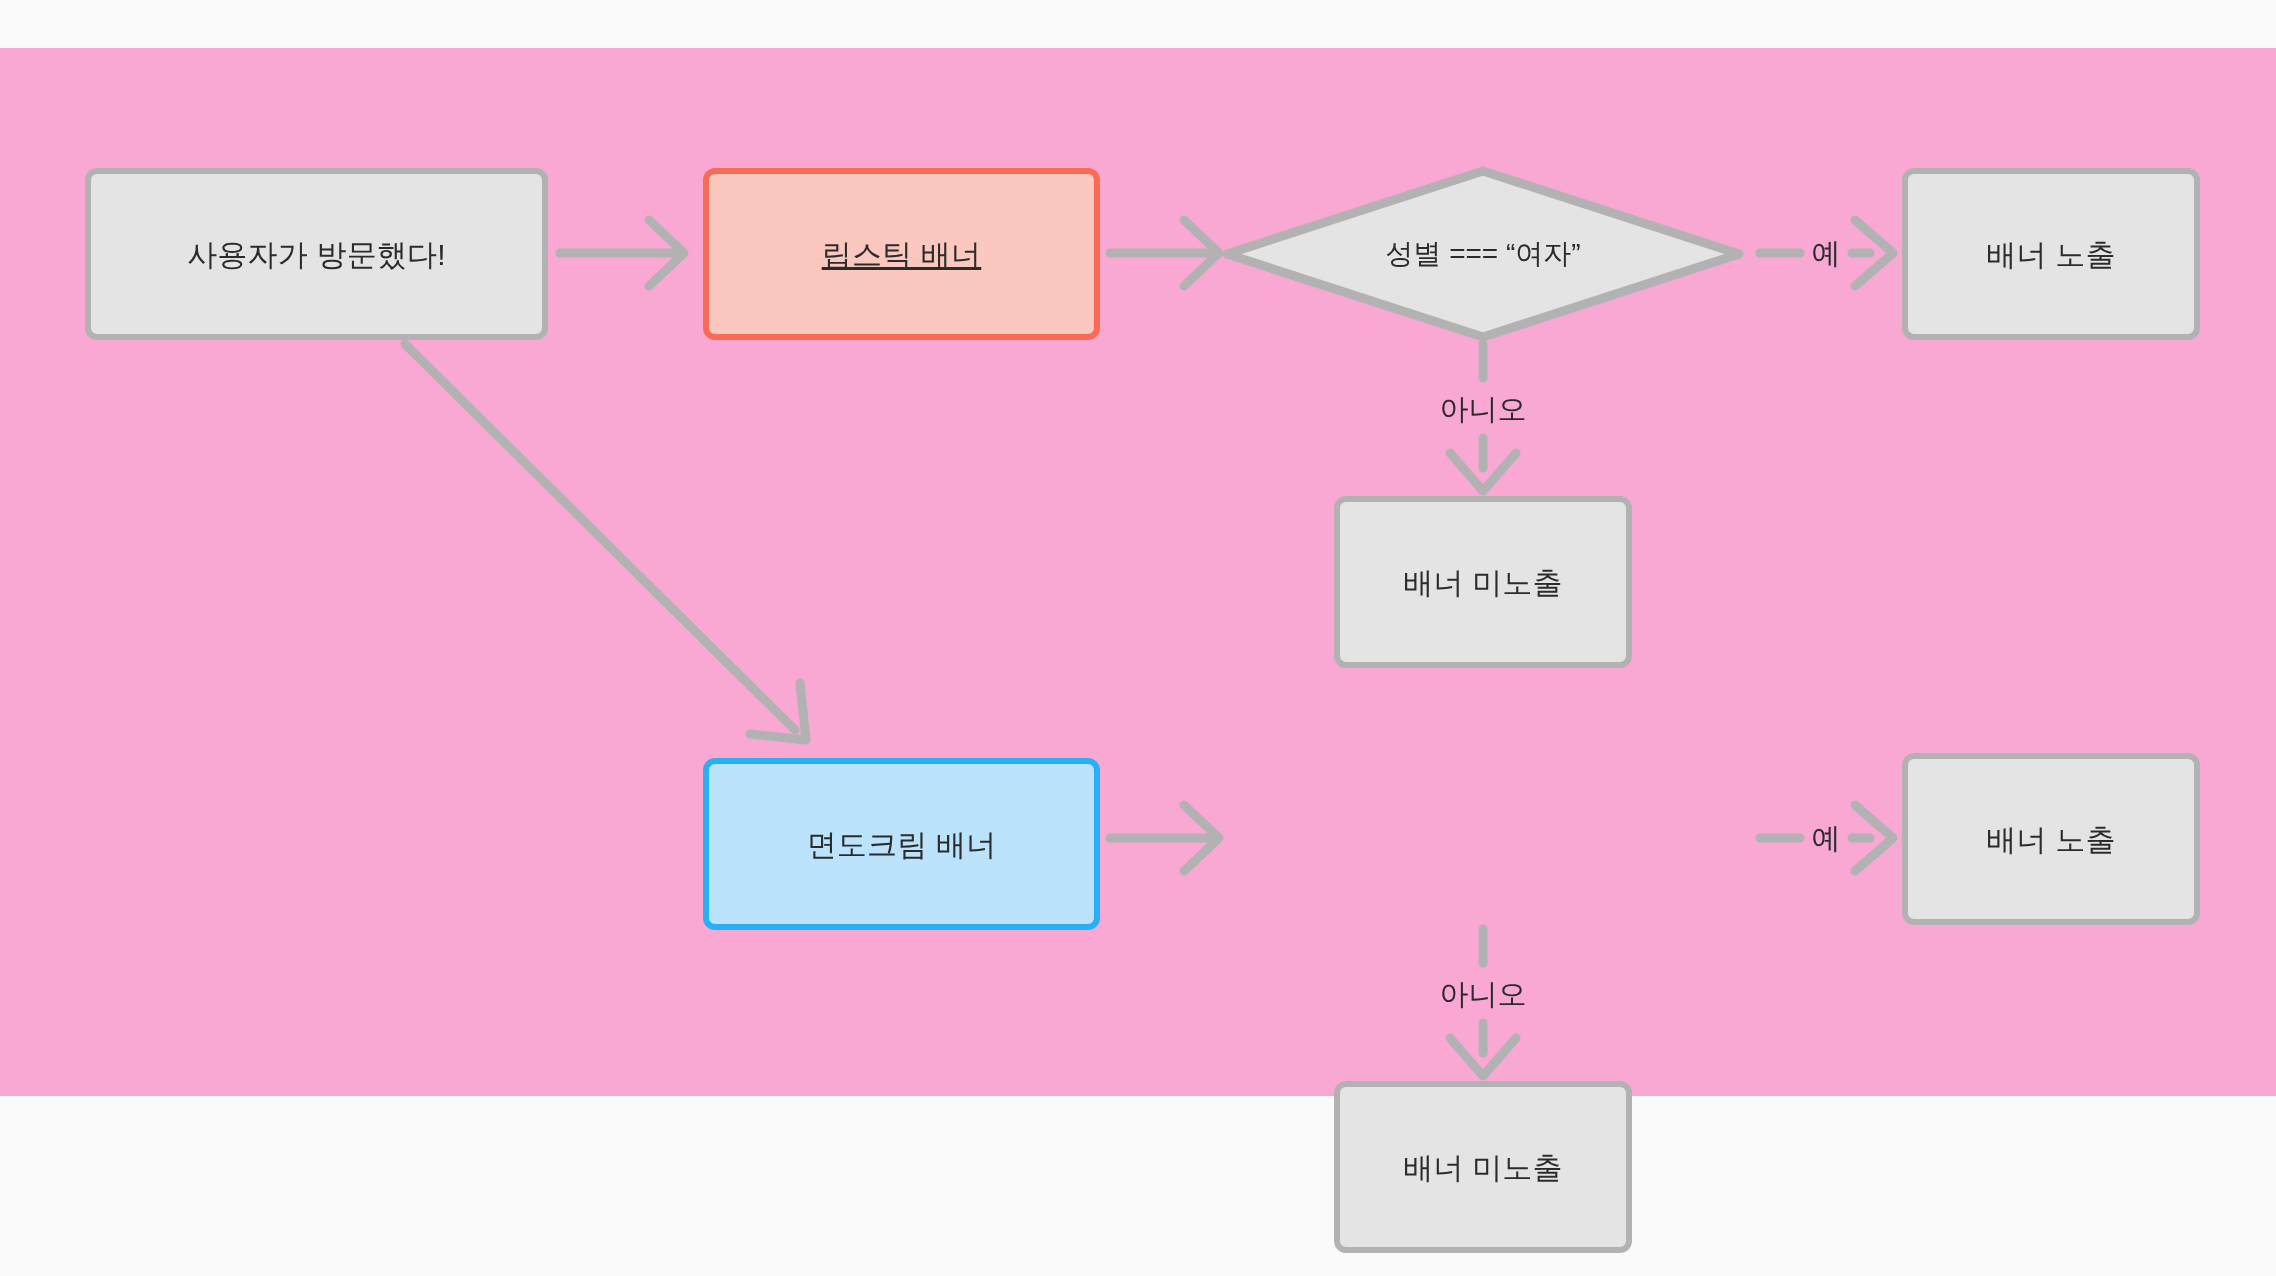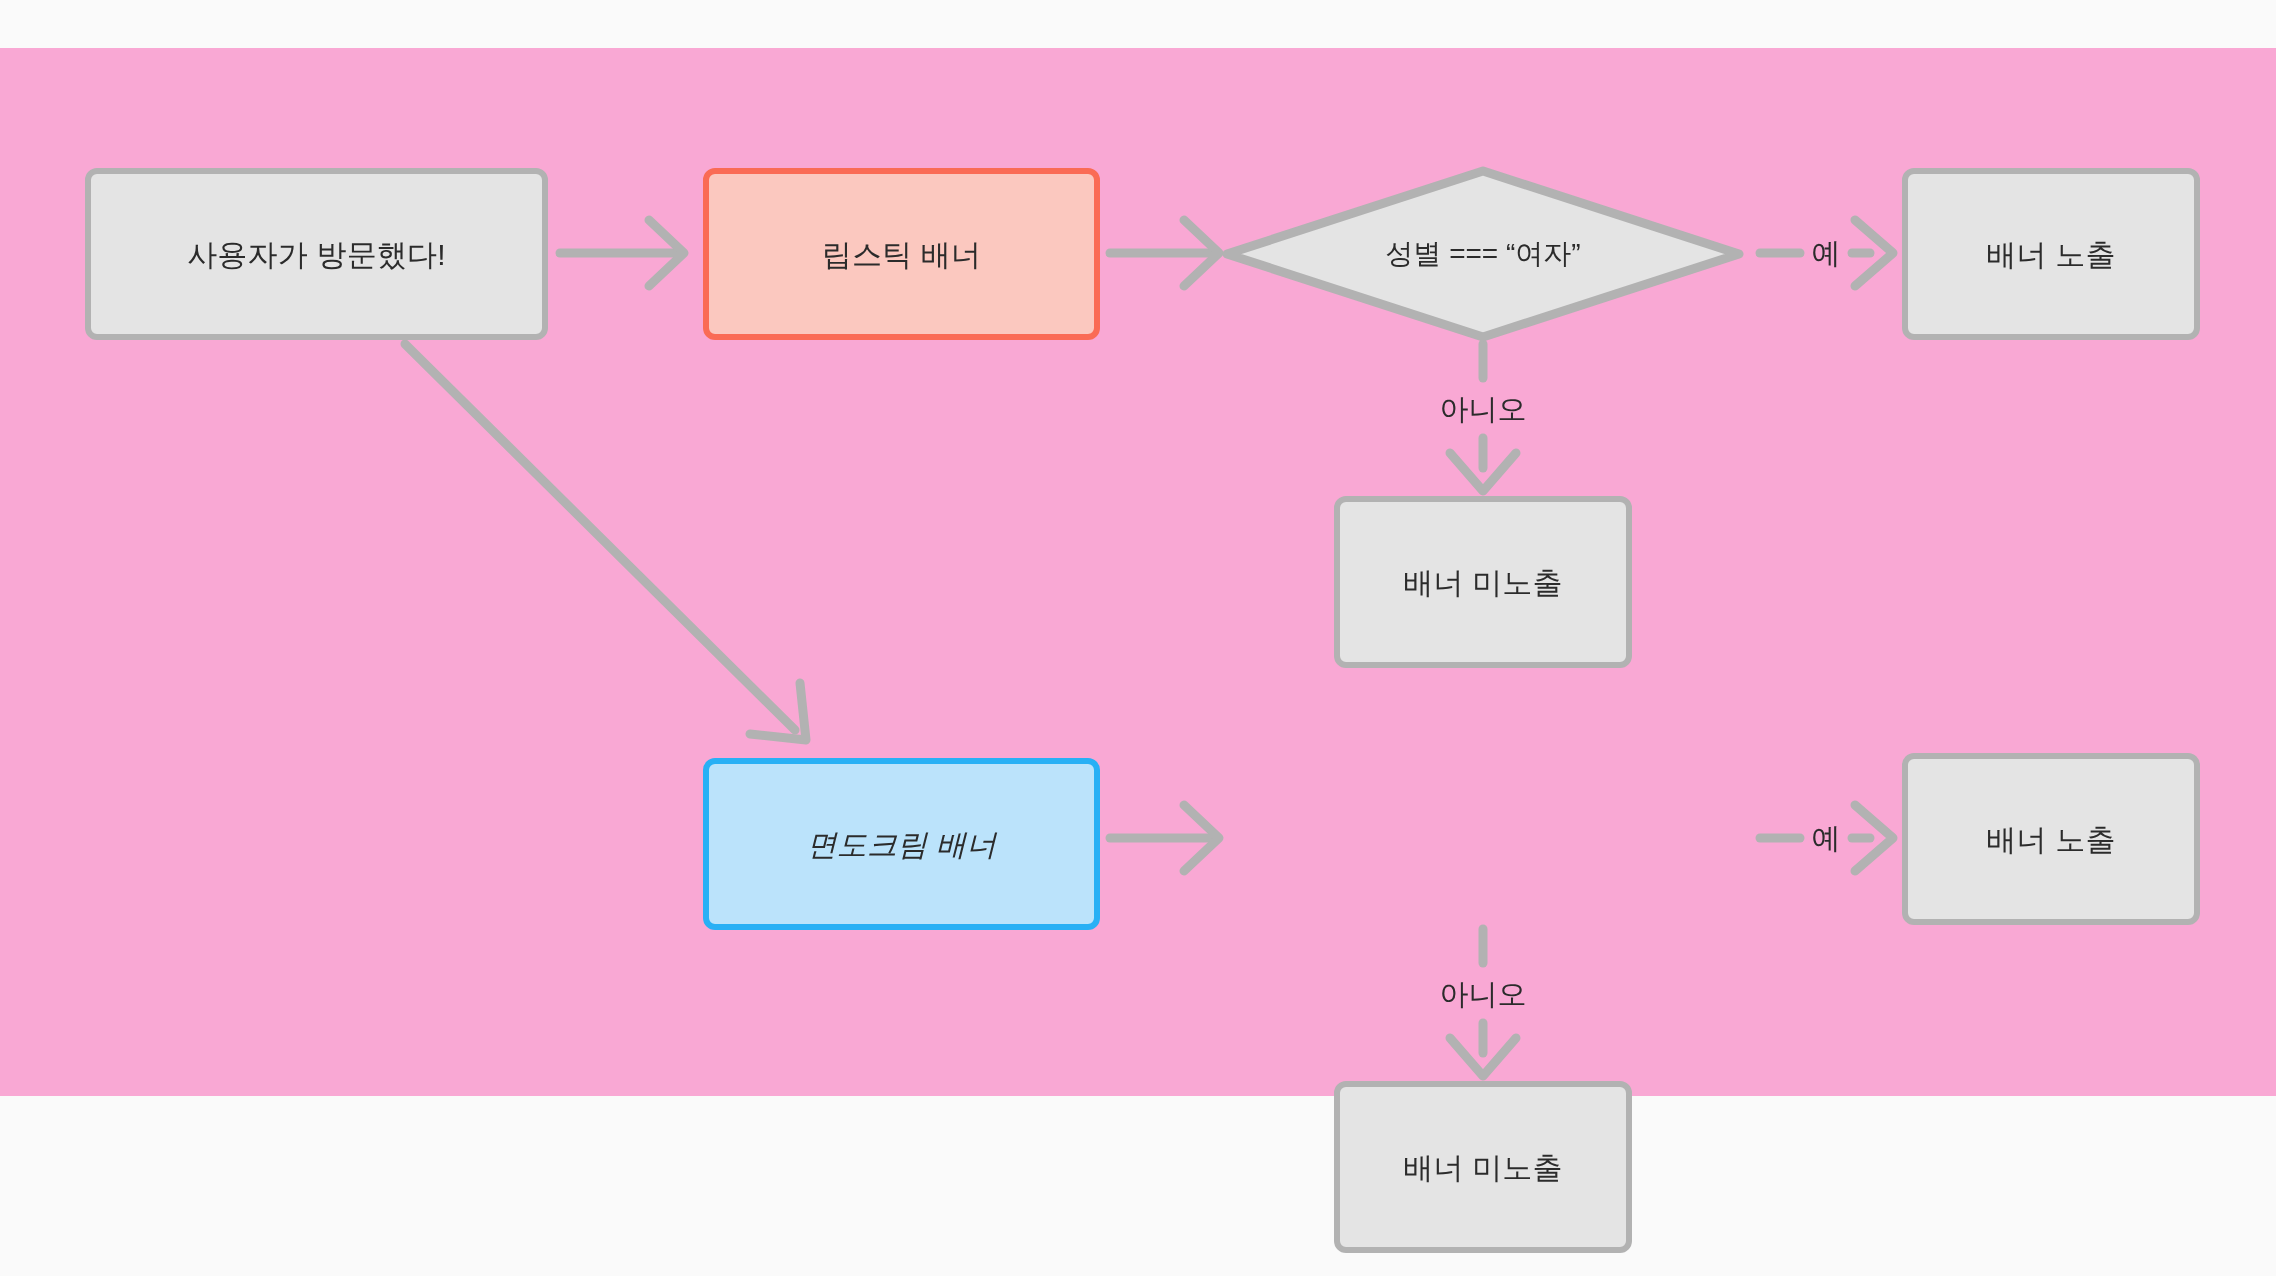--- a/index.html
+++ b/index.html
@@ -45,25 +45,25 @@
     border-style: solid;
     border-width: 6px;
   }
   .node.gray {
     background: #e4e4e4;
     border-color: #b2b2b2;
   }
   .node.red {
     background: #fbc8bf;
     border-color: #fa6b55;
+    text-decoration: underline;
   }
   .node.blue {
     background: #bbe3fb;
     border-color: #28b0f5;
-    font-style: italic;
   }
   .diamond-wrap {
     position: absolute;
   }
   .diamond-wrap svg {
     position: absolute;
     left: 0;
     top: 0;
     display: block;
   }

